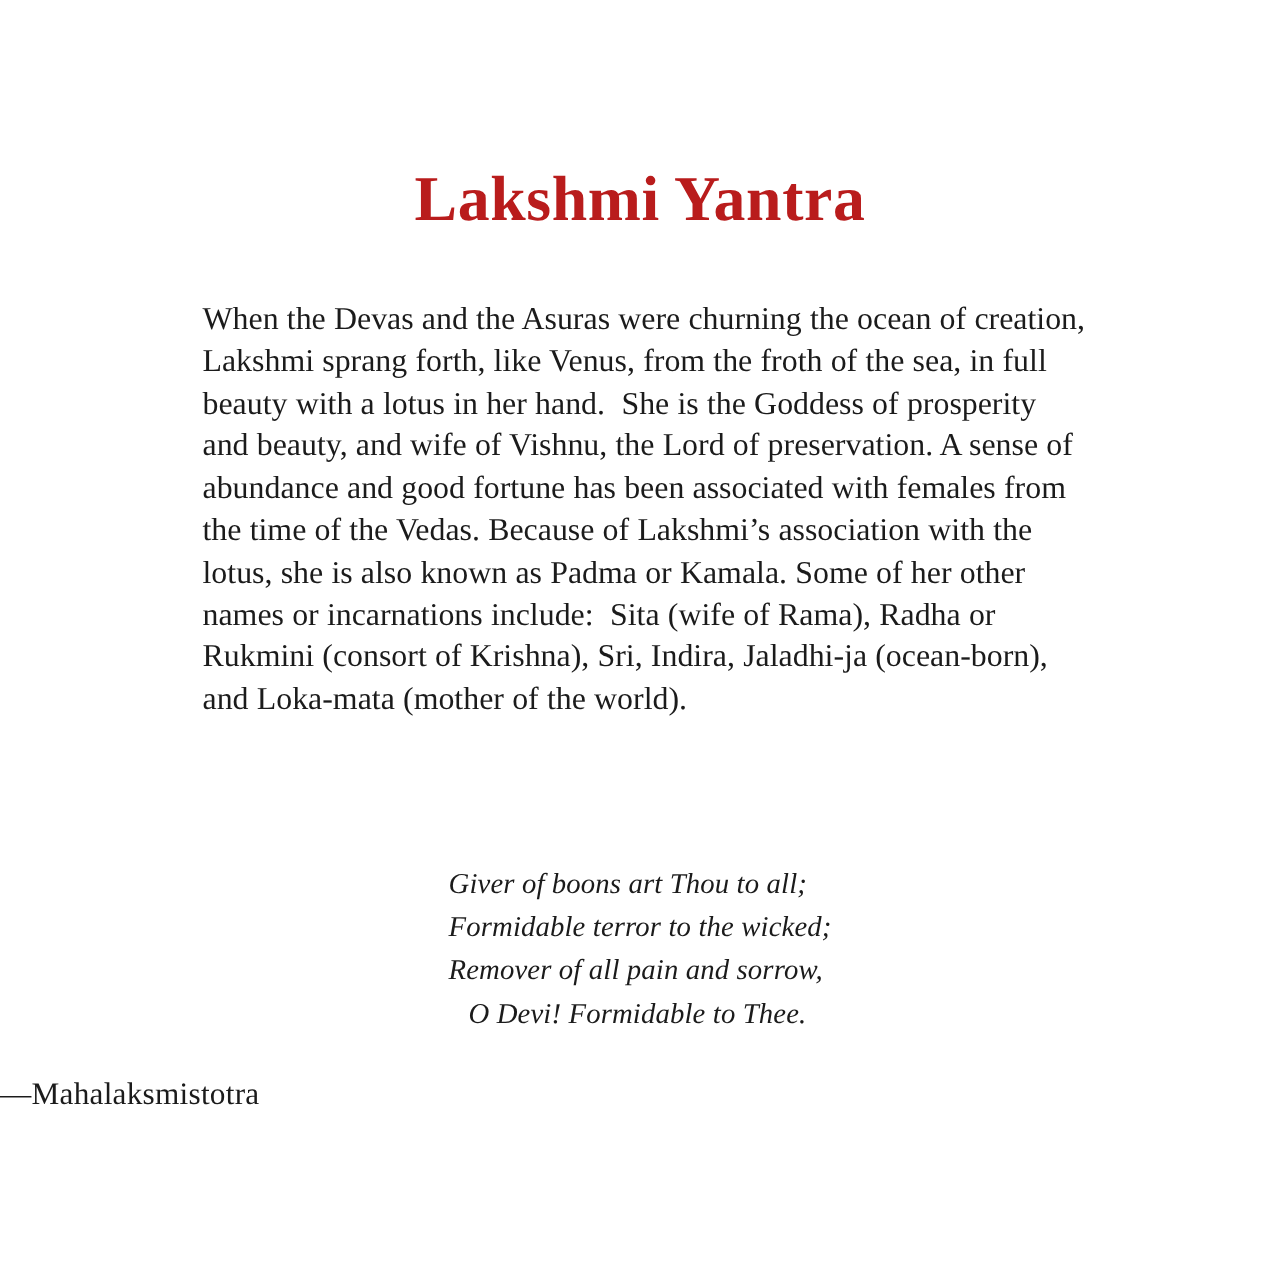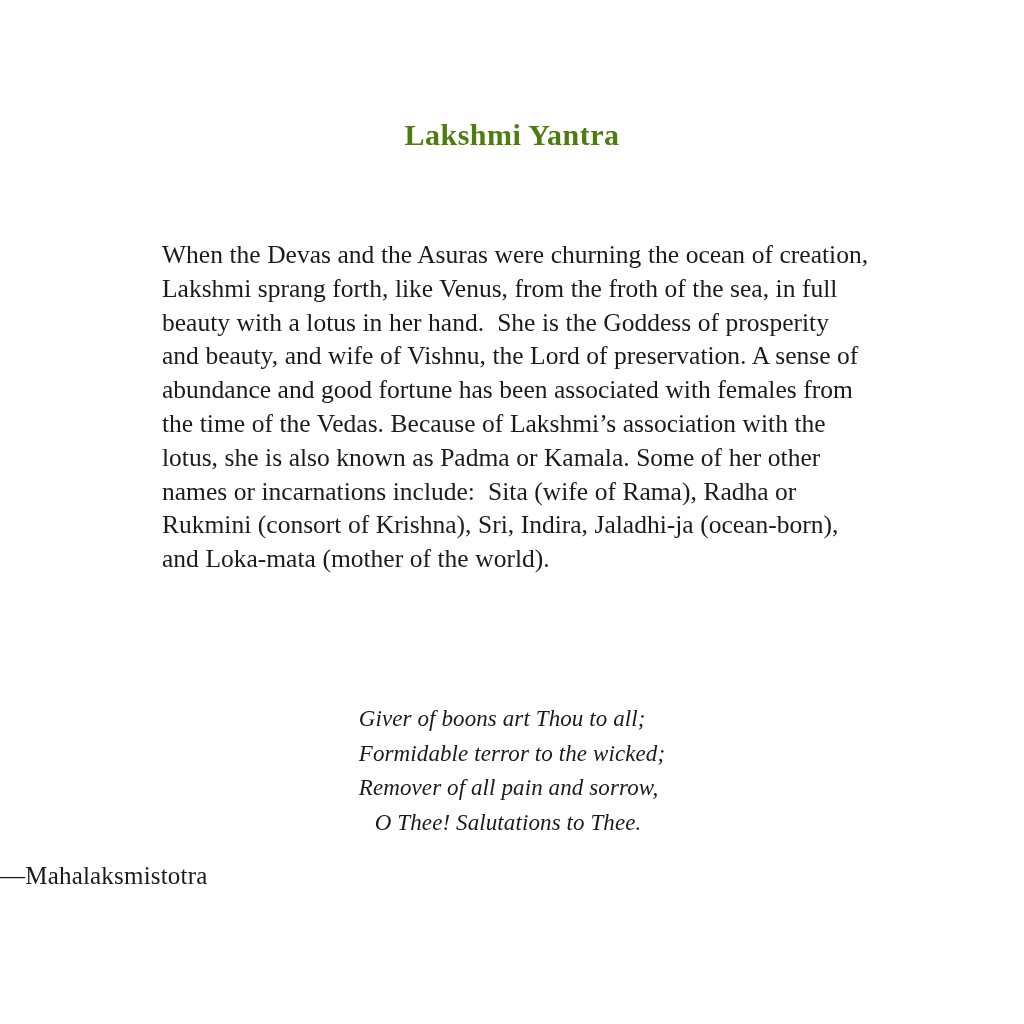--- a/index.html
+++ b/index.html
@@ -25,24 +25,24 @@
 
   
   .title {
     position: absolute;
     left: 0;
     right: 0;
     top: 98px;
     text-align: center;
     font-family: "Liberation Serif", "DejaVu Serif", serif;
     font-weight: bold;
-    font-size: 30px;
+    font-size: 51px;
     letter-spacing: 0.5px;
     line-height: 1.1;
-    color: #4d7c0f;
+    color: #b91c1c;
   }
 
   
   .body-block {
     position: absolute;
     left: 150px;
     top: 226px;
     width: 732px;
   }
   .body-par {
@@ -55,21 +55,20 @@
     white-space: pre-wrap;
   }
 
   
   .verse-block {
     position: absolute;
     left: 0;
     right: 0;
     top: 690px;
     text-align: center;
-    margin-top: 12px;
   }
   .verse-inner {
     display: inline-block;
     text-align: left;
   }
   .verse-line {
     font-style: italic;
     font-size: 23px;
     line-height: 34.5px;
     letter-spacing: 0.1px;
@@ -103,19 +102,19 @@
 
   <div class="body-block">
     <p class="body-par">When the Devas and the Asuras were churning the ocean of creation, Lakshmi sprang forth, like Venus, from the froth of the sea, in full beauty with a lotus in her hand.  She is the Goddess of prosperity and beauty, and wife of Vishnu, the Lord of preservation. A sense of abundance and good fortune has been associated with females from the time of the Vedas. Because of Lakshmi’s association with the lotus, she is also known as Padma or Kamala. Some of her other names or incarnations include:  Sita (wife of Rama), Radha or Rukmini (consort of Krishna), Sri, Indira, Jaladhi-ja (ocean-born), and Loka-mata (mother of the world).</p>
   </div>
 
   <div class="verse-block">
     <div class="verse-inner">
       <div class="verse-line">Giver of boons art Thou to all;</div>
       <div class="verse-line">Formidable terror to the wicked;</div>
       <div class="verse-line">Remover of all pain and sorrow,</div>
-      <div class="verse-line indented">O Thee! Salutations to Thee.</div>
+      <div class="verse-line indented">O Devi! Formidable to Thee.</div>
     </div>
   </div>
 
   <div class="attribution">—Mahalaksmistotra</div>
 
 </div>
 
 </body></html>

